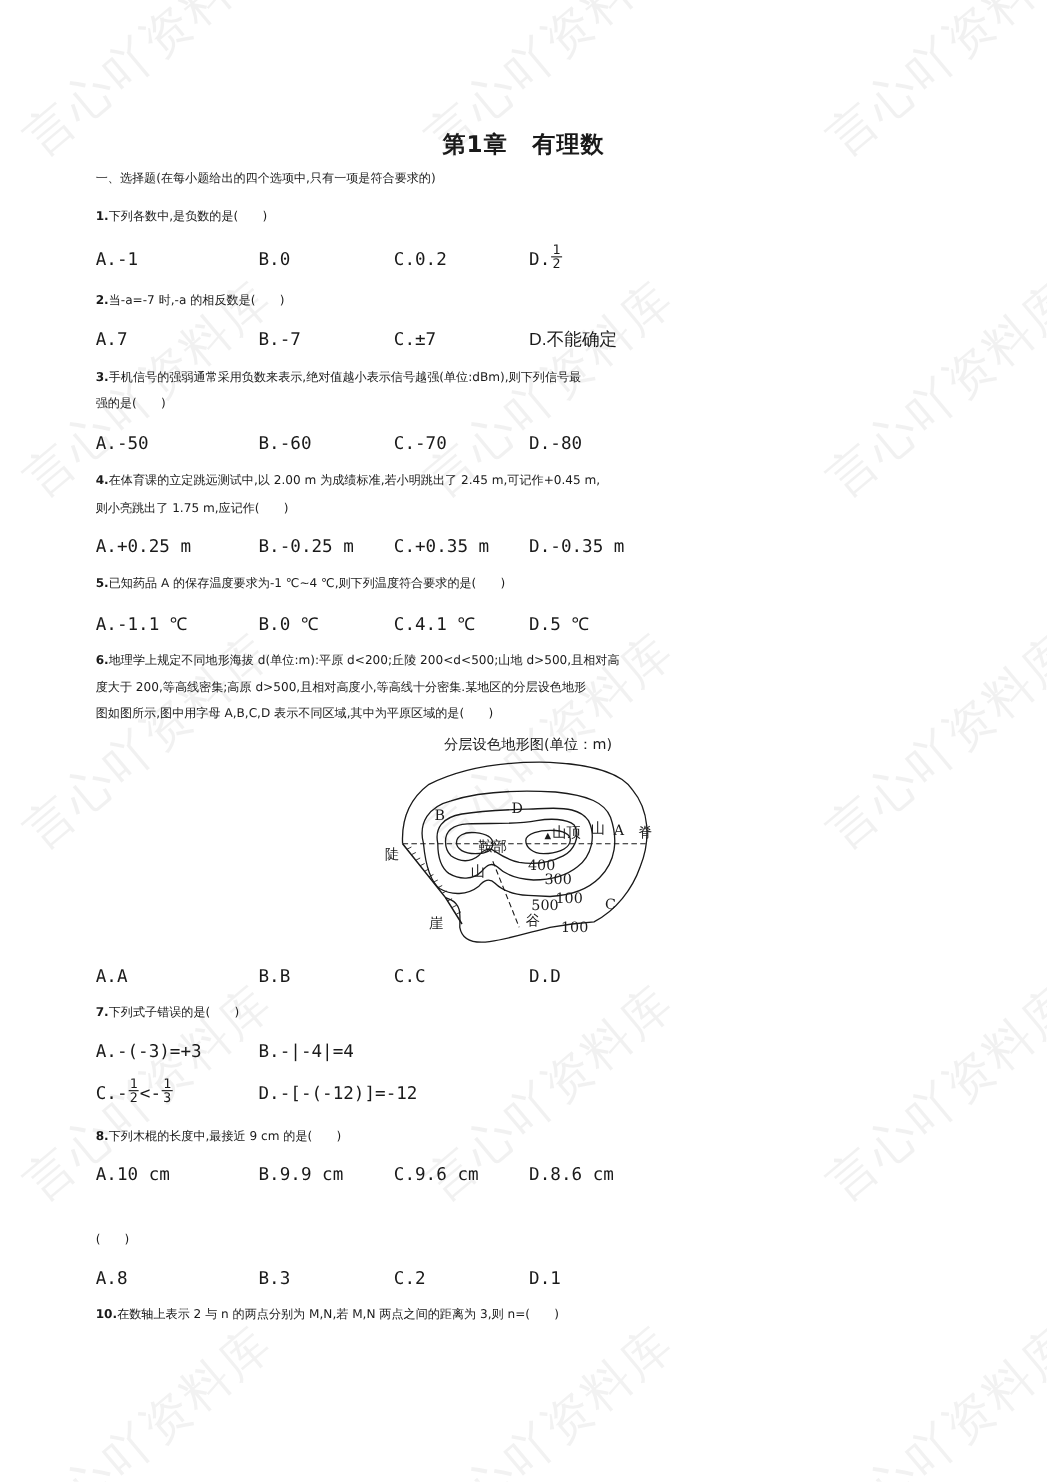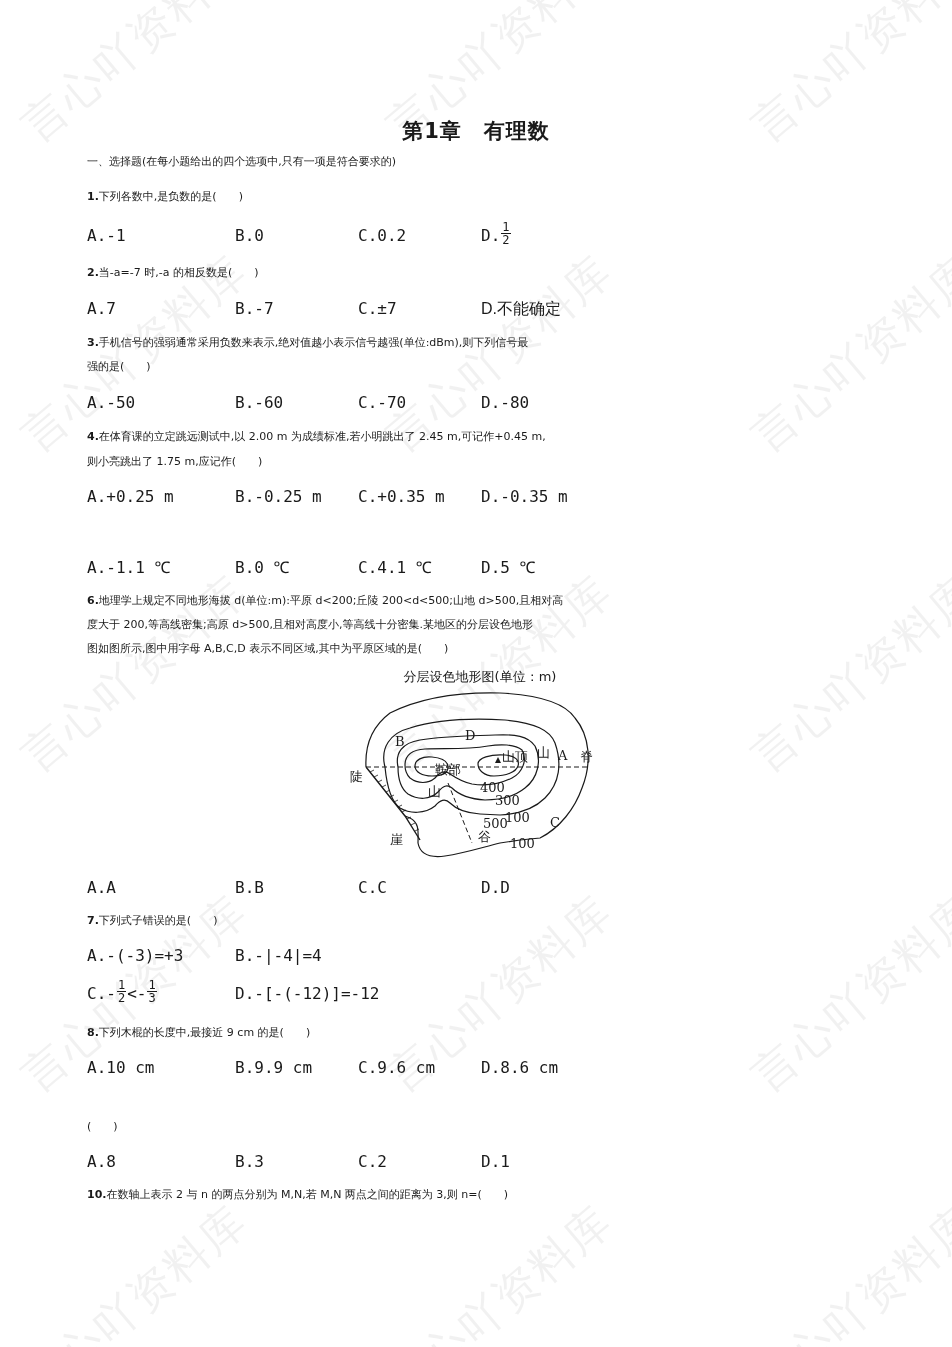--- a/index.html
+++ b/index.html
@@ -89,20 +89,21 @@
 
   <div class="line" style="top:427px;"><span class="qnum">4.</span><span>在体育课的立定跳远测试中,以 2.00 m 为成绩标准,若小明跳出了 2.45 m,可记作+0.45 m,</span></div>
   <div class="line" style="top:452px;">则小亮跳出了 1.75 m,应记作(　　)</div>
   <div class="opts" style="top:487px;">
     <span class="opt a">A.+0.25 m</span>
     <span class="opt b">B.-0.25 m</span>
     <span class="opt c">C.+0.35 m</span>
     <span class="opt d">D.-0.35 m</span>
   </div>
 
+  <div class="line" style="top:521px;"><span class="qnum">5.</span><span>已知药品 A 的保存温度要求为-1 ℃~4 ℃,则下列温度符合要求的是(　　)</span></div>
   <div class="opts" style="top:556px;">
     <span class="opt a">A.-1.1 ℃</span>
     <span class="opt b">B.0 ℃</span>
     <span class="opt c">C.4.1 ℃</span>
     <span class="opt d">D.5 ℃</span>
   </div>
 
   <div class="line" style="top:591px;"><span class="qnum">6.</span><span>地理学上规定不同地形海拔 d(单位:m):平原 d&lt;200;丘陵 200&lt;d&lt;500;山地 d&gt;500,且相对高</span></div>
   <div class="line" style="top:615px;">度大于 200,等高线密集;高原 d&gt;500,且相对高度小,等高线十分密集.某地区的分层设色地形</div>
   <div class="line" style="top:639px;">图如图所示,图中用字母 A,B,C,D 表示不同区域,其中为平原区域的是(　　)</div>

